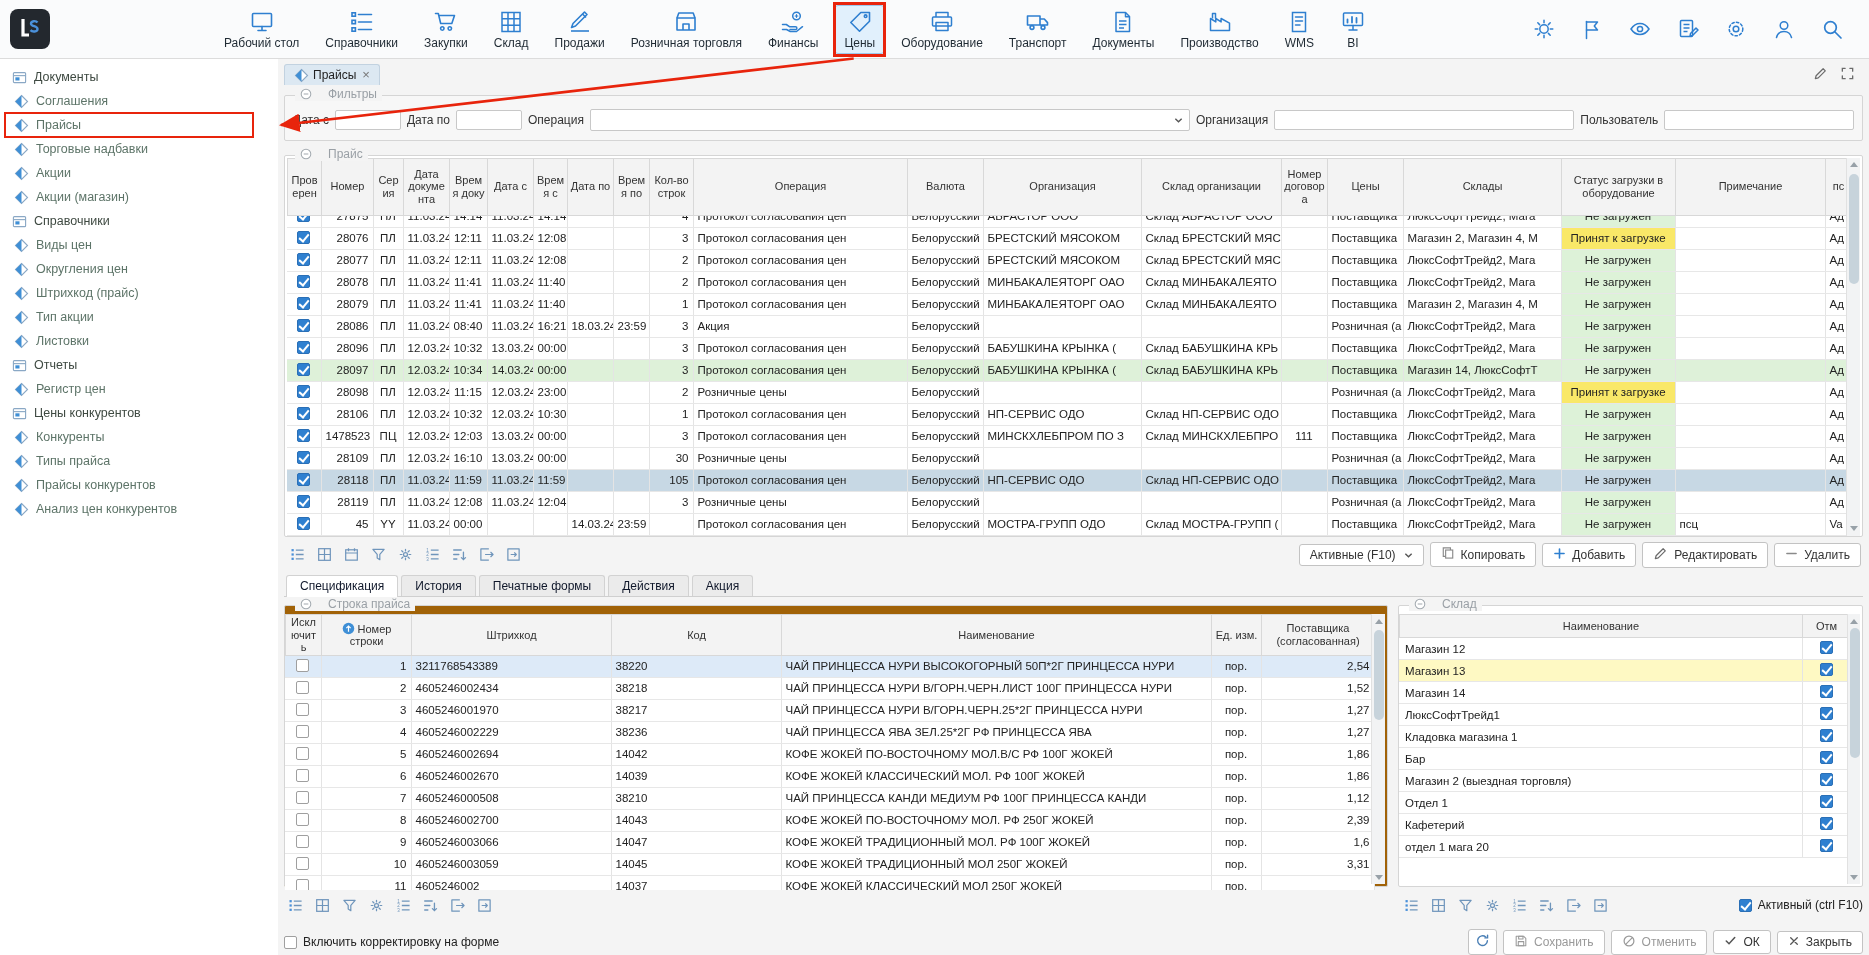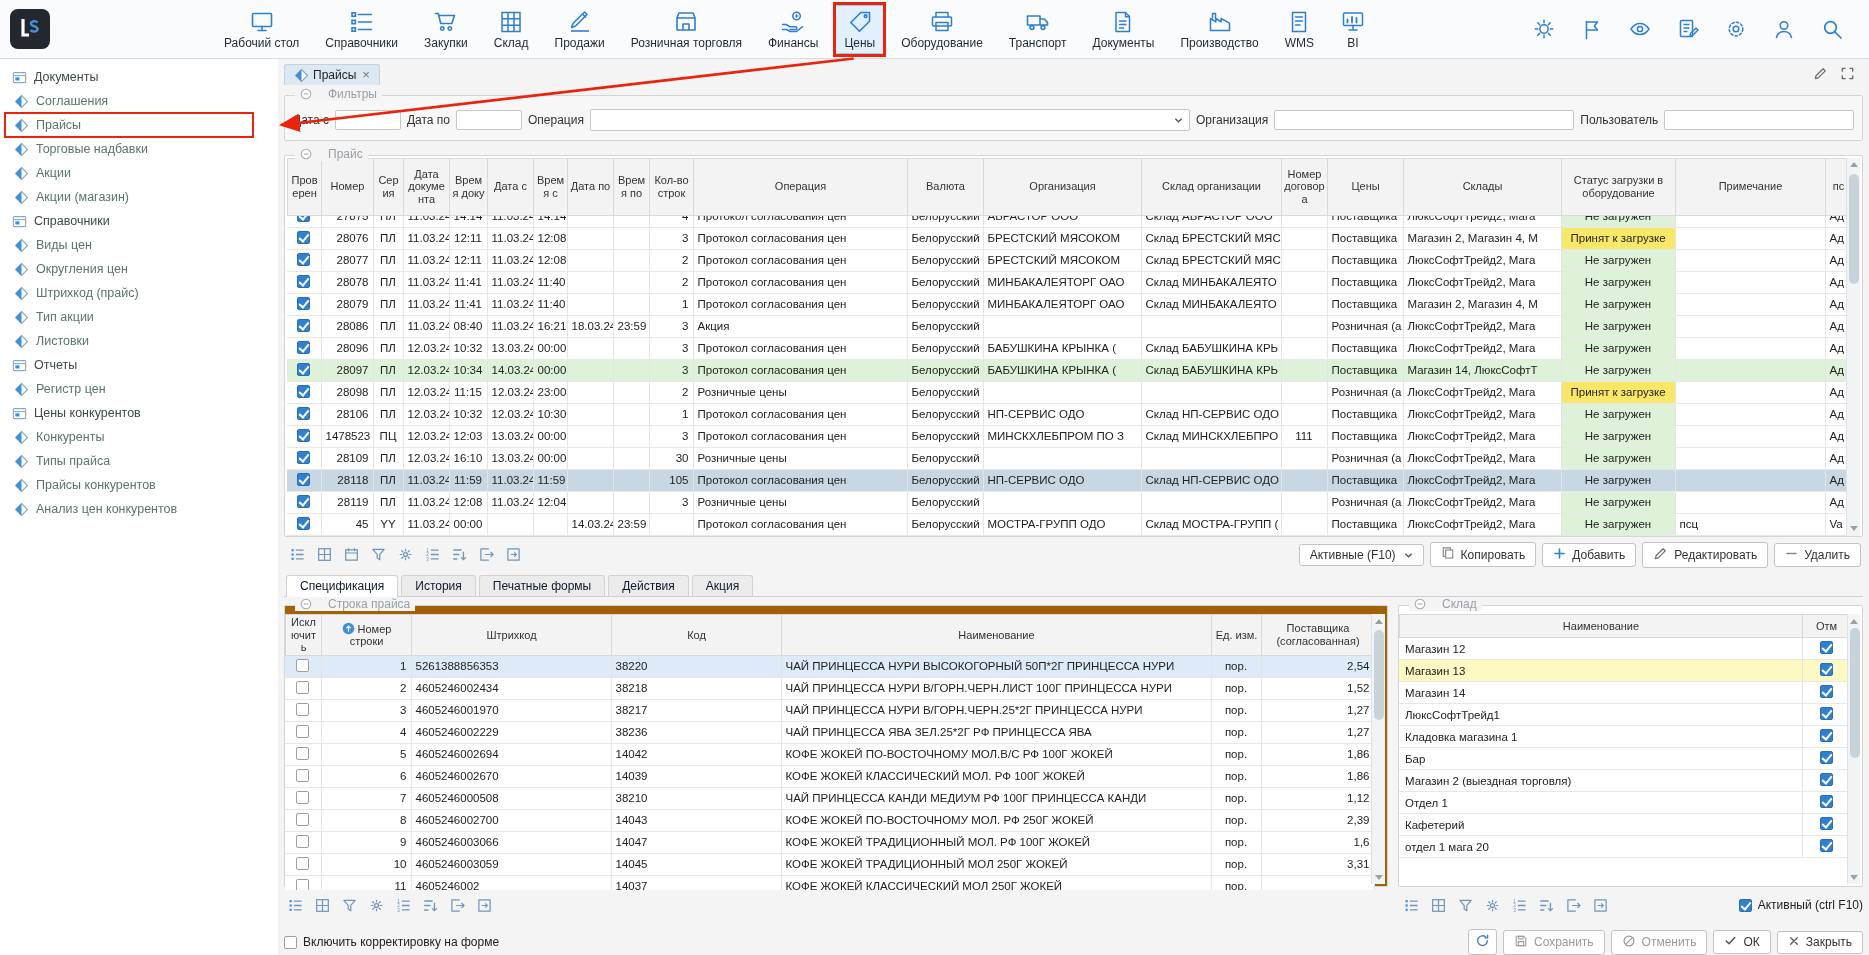--- a/index.html
+++ b/index.html
@@ -1045,21 +1045,21 @@
                 <col style="width:200px">
                 <col style="width:170px">
                 <col style="width:430px">
                 <col style="width:50px">
                 <col style="width:113px">
               </colgroup>
               <tbody>
                 <tr class="ssel">
                   <td class="c"><span class="cb"></span></td>
                   <td class="r">1</td>
-                  <td>5261388856353</td>
+                  <td>3211768543389</td>
                   <td>38220</td>
                   <td>ЧАЙ ПРИНЦЕССА НУРИ ВЫСОКОГОРНЫЙ 50П*2Г ПРИНЦЕССА НУРИ</td>
                   <td class="c">пор.</td>
                   <td class="r">2,54</td>
                 </tr>
                 <tr class="">
                   <td class="c"><span class="cb"></span></td>
                   <td class="r">2</td>
                   <td>4605246002434</td>
                   <td>38218</td>

